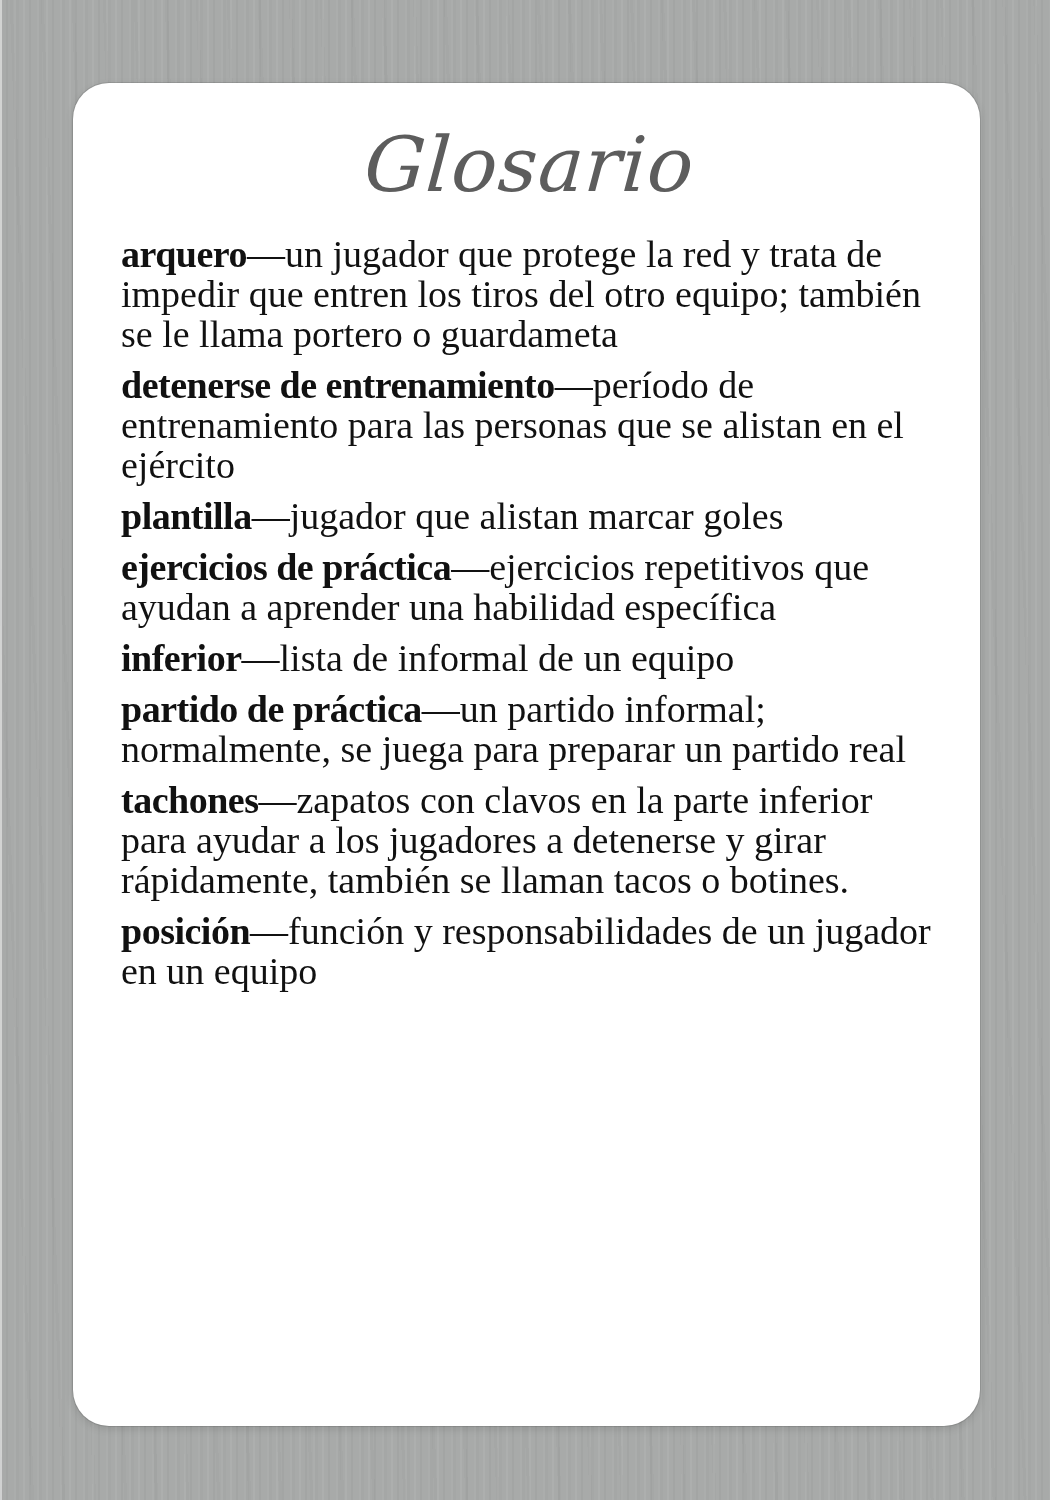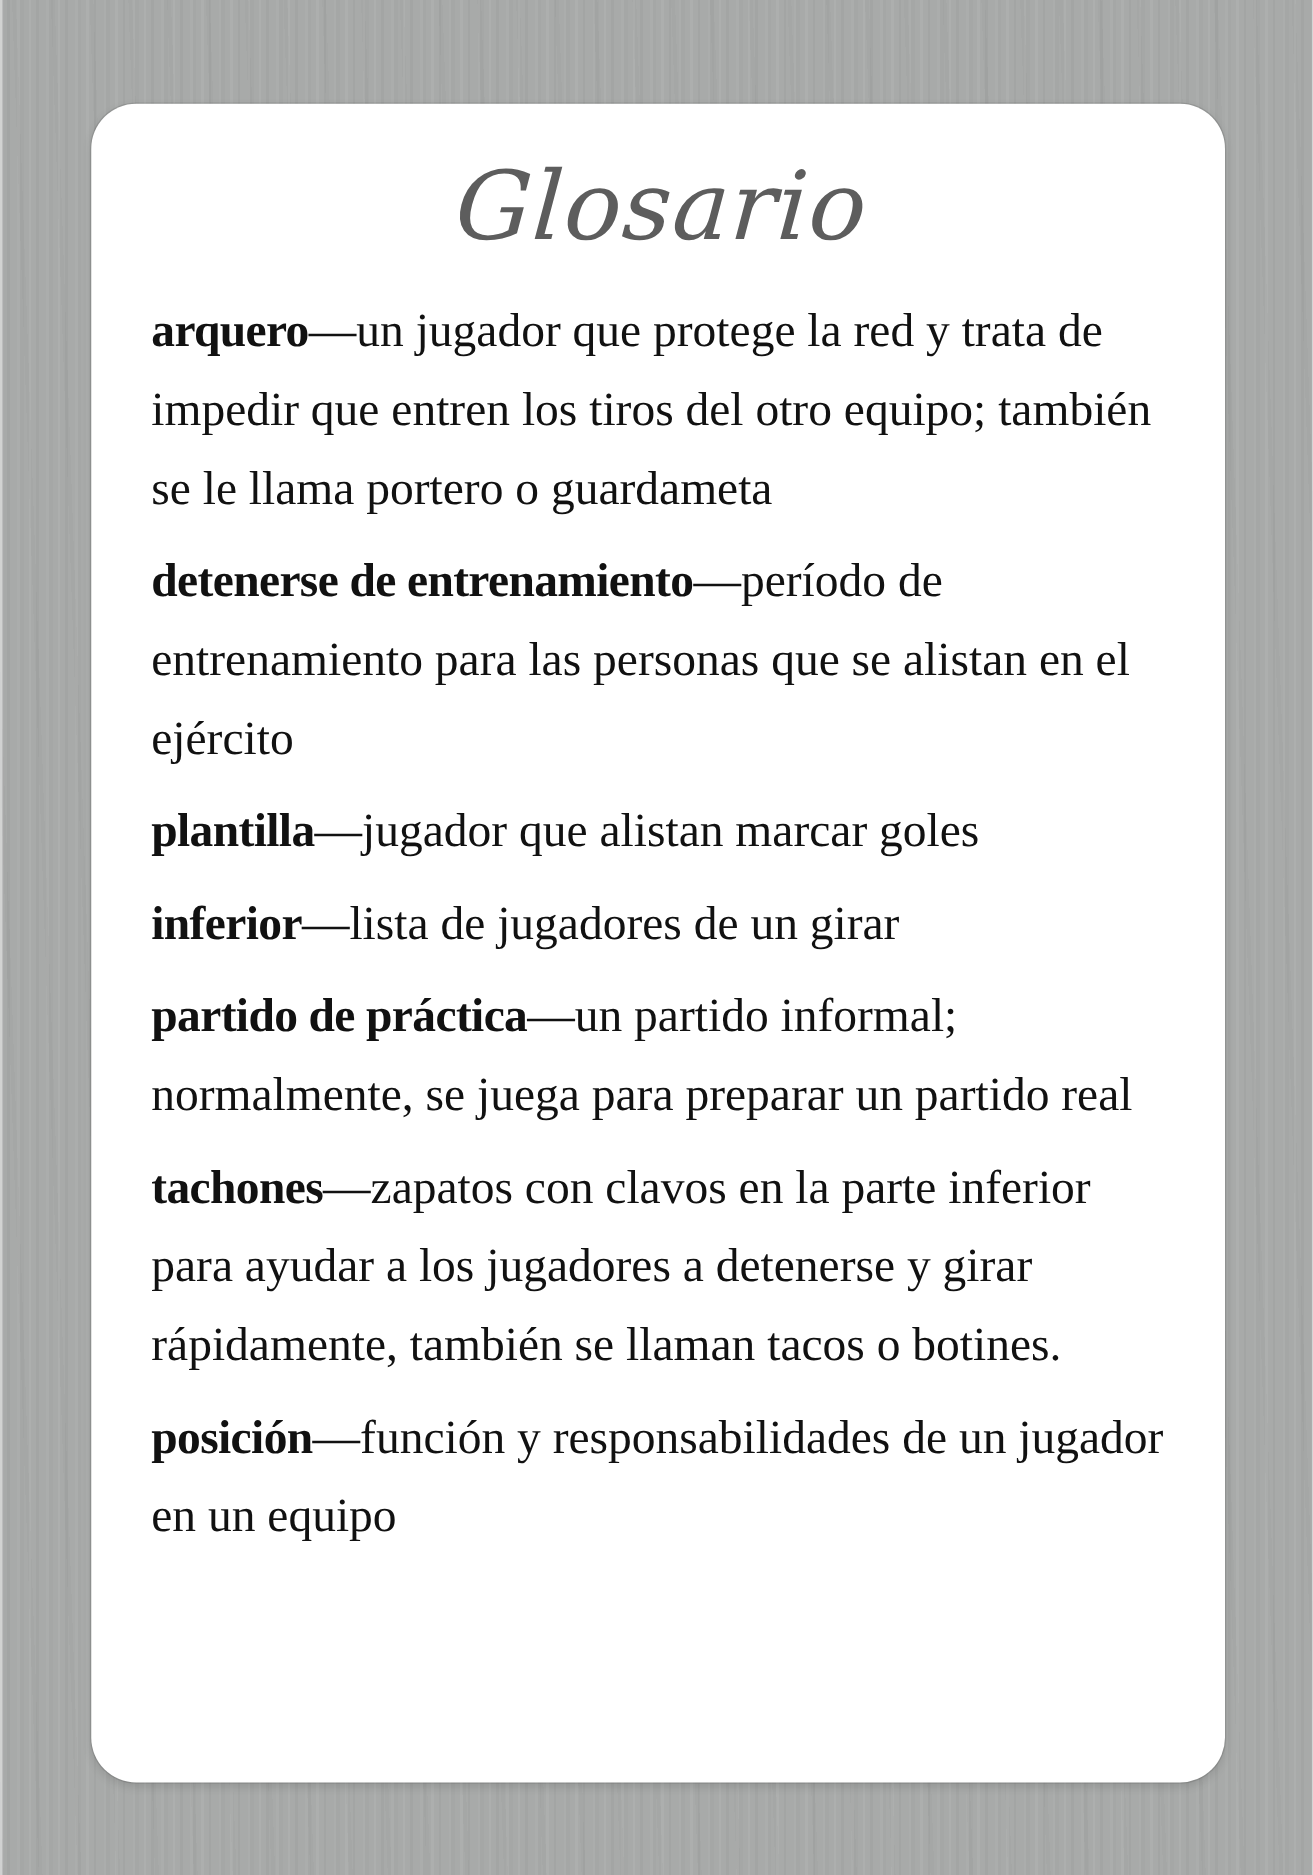--- a/index.html
+++ b/index.html
@@ -53,21 +53,21 @@
     font-weight: 500;
     font-size: 76px;
     line-height: 1.15;
     color: #5d5d5d;
     letter-spacing: 1px;
     transform: skewX(-4deg);
   }
   .entries {
     color: #111111;
     font-size: 38px;
-    line-height: 63px;
+    line-height: 40px;
     text-align: left;
   }
   .entry {
     margin: 0 0 11px 0;
   }
   .term {
     font-weight: 700;
     letter-spacing: -0.5px;
   }
   .dash {
@@ -87,22 +87,23 @@
     <h1 class="title">Glosario</h1>
 
     <div class="entries">
       <p class="entry"><strong class="term">arquero</strong><span class="dash">—</span><span class="definition">un jugador que protege la red y trata de impedir que entren los tiros del otro equipo; también se le llama portero o guardameta</span></p>
 
       <p class="entry"><strong class="term">detenerse de entrenamiento</strong><span class="dash">—</span><span class="definition">período de entrenamiento para las personas que se alistan en el ejército</span></p>
 
 
       <p class="entry"><strong class="term">plantilla</strong><span class="dash">—</span><span class="definition">jugador que alistan marcar goles</span></p>
 
+      <p class="entry"><strong class="term">ejercicios de práctica</strong><span class="dash">—</span><span class="definition">ejercicios repetitivos que ayudan a aprender una habilidad específica</span></p>
 
-      <p class="entry"><strong class="term">inferior</strong><span class="dash">—</span><span class="definition">lista de jugadores de un girar</span></p>
+      <p class="entry"><strong class="term">inferior</strong><span class="dash">—</span><span class="definition">lista de informal de un equipo</span></p>
 
       <p class="entry"><strong class="term">partido de práctica</strong><span class="dash">—</span><span class="definition">un partido informal; normalmente, se juega para preparar un partido real</span></p>
 
       <p class="entry"><strong class="term">tachones</strong><span class="dash">—</span><span class="definition">zapatos con clavos en la parte inferior para ayudar a los jugadores a detenerse y girar rápidamente, también se llaman tacos o botines.</span></p>
 
       <p class="entry"><strong class="term">posición</strong><span class="dash">—</span><span class="definition">función y responsabilidades de un jugador en un equipo</span></p>
     </div>
   </div>
 </div>
 

